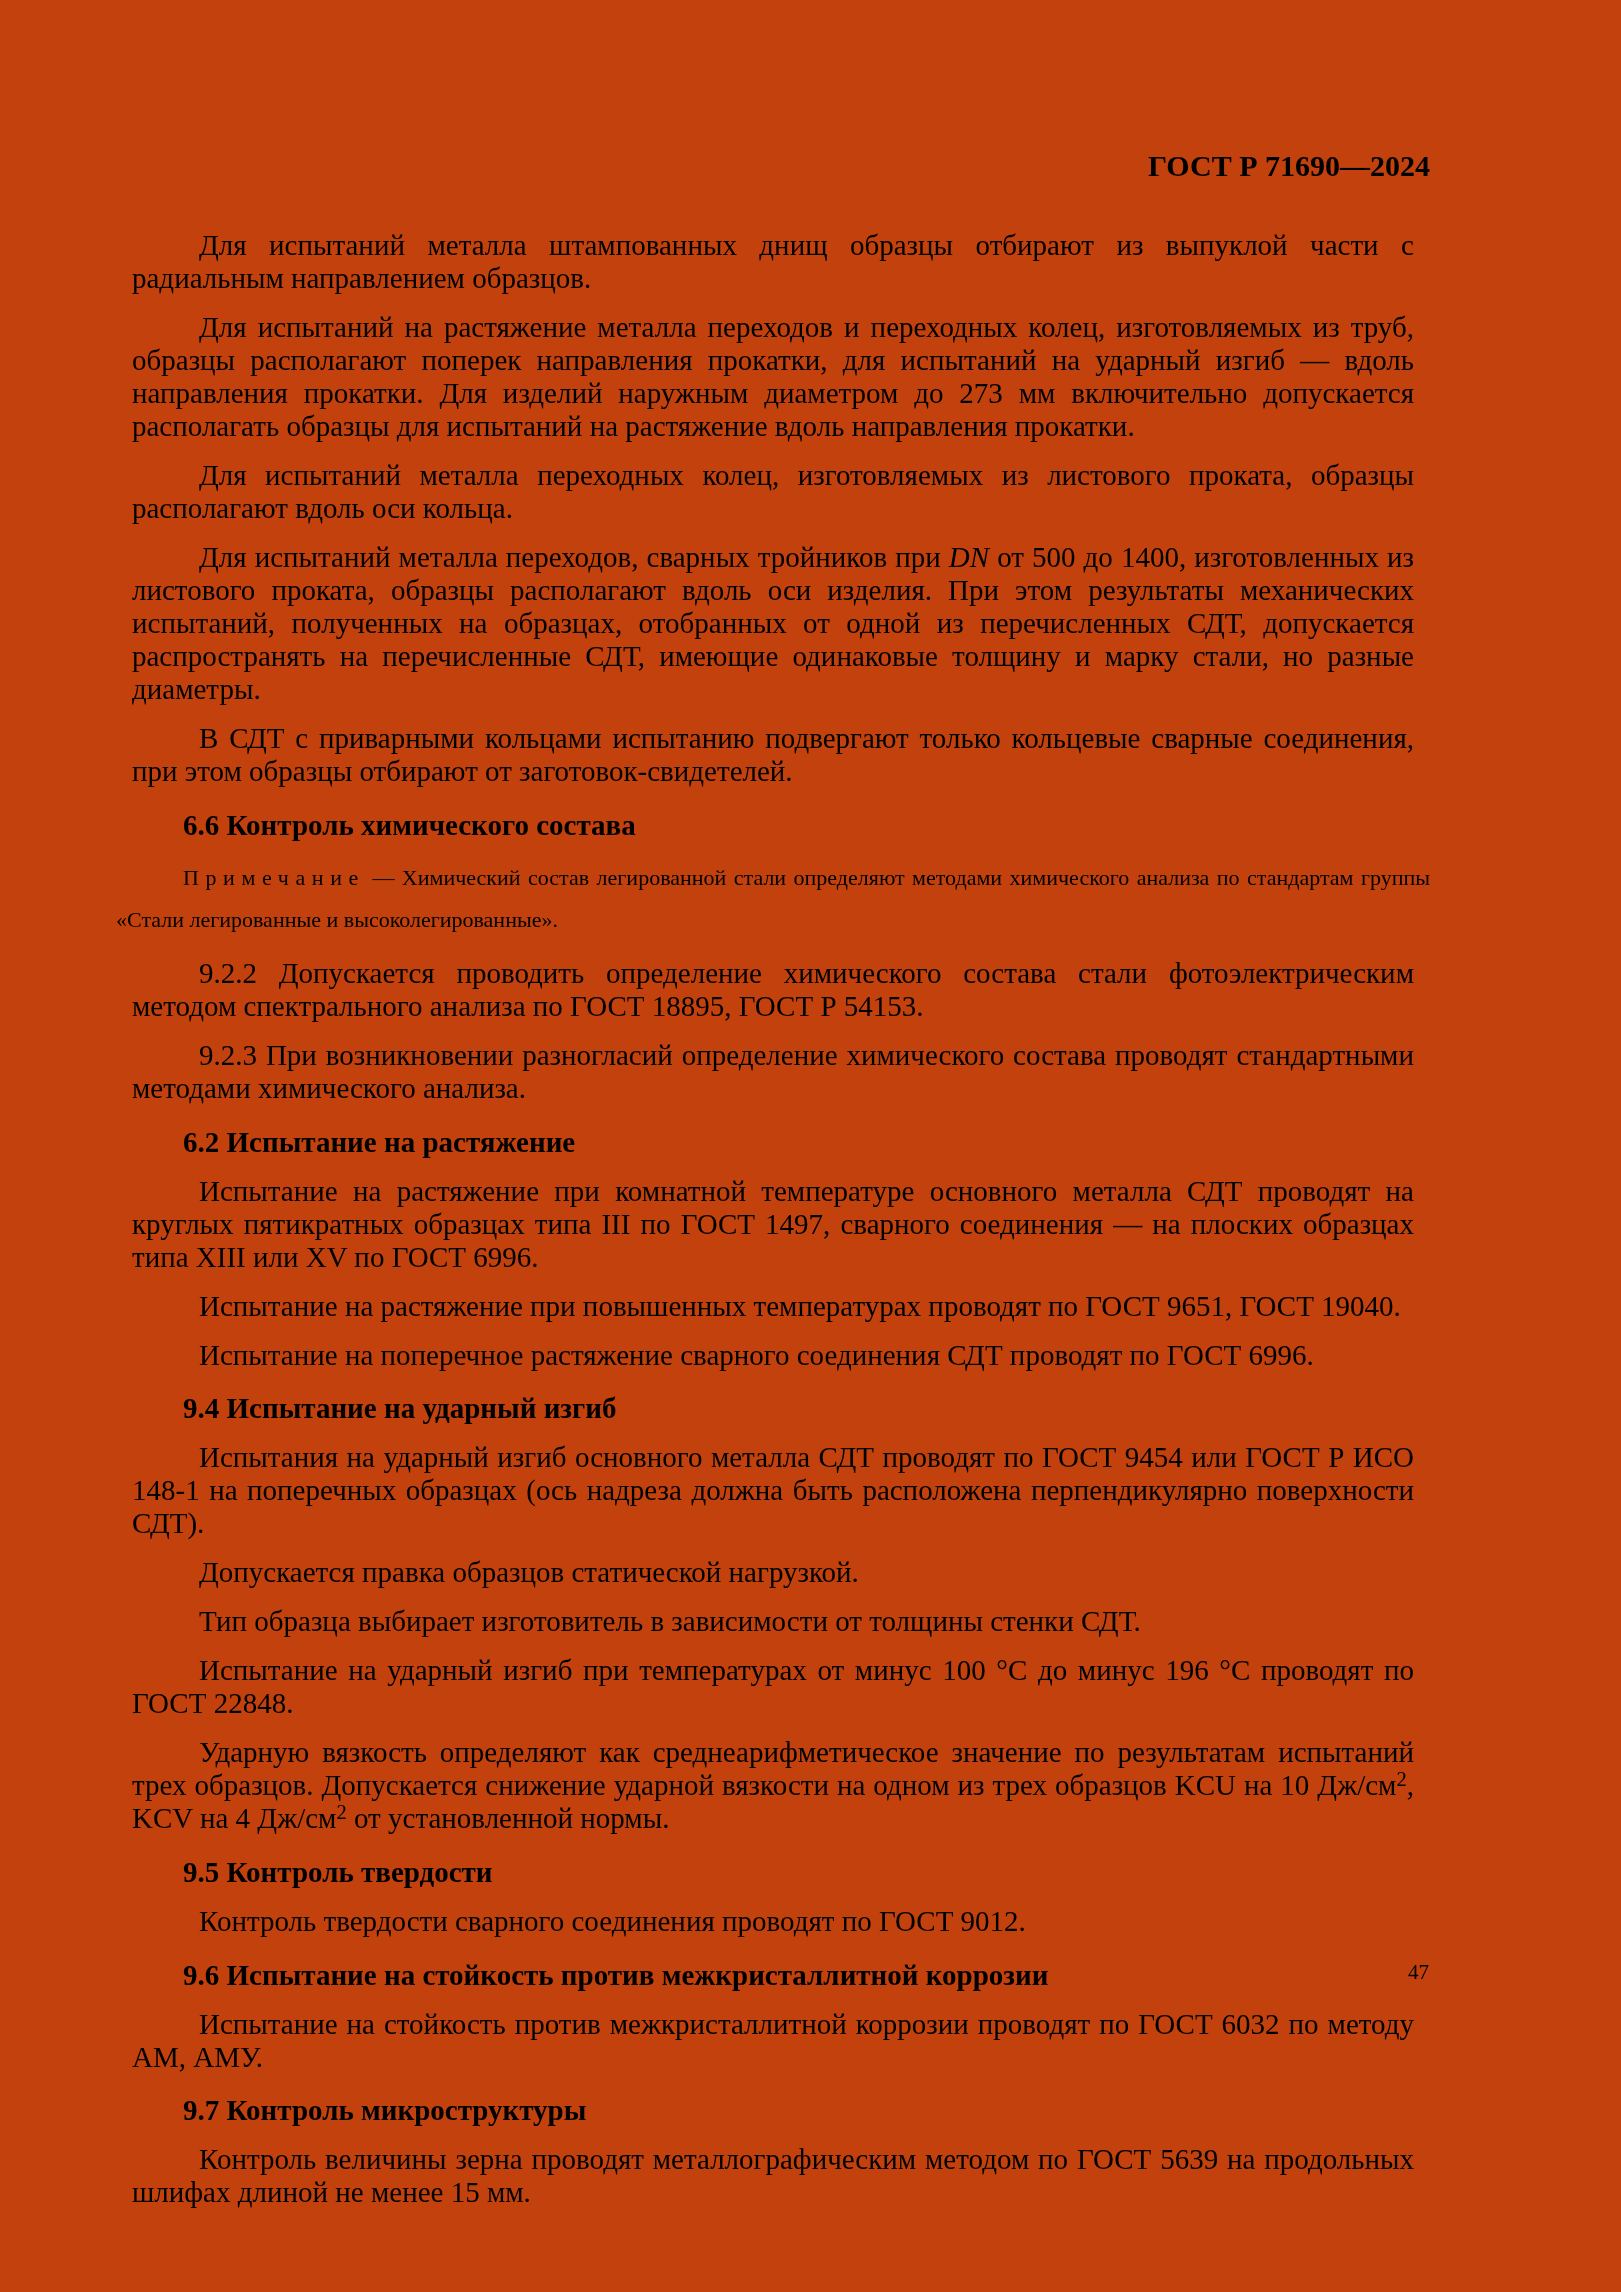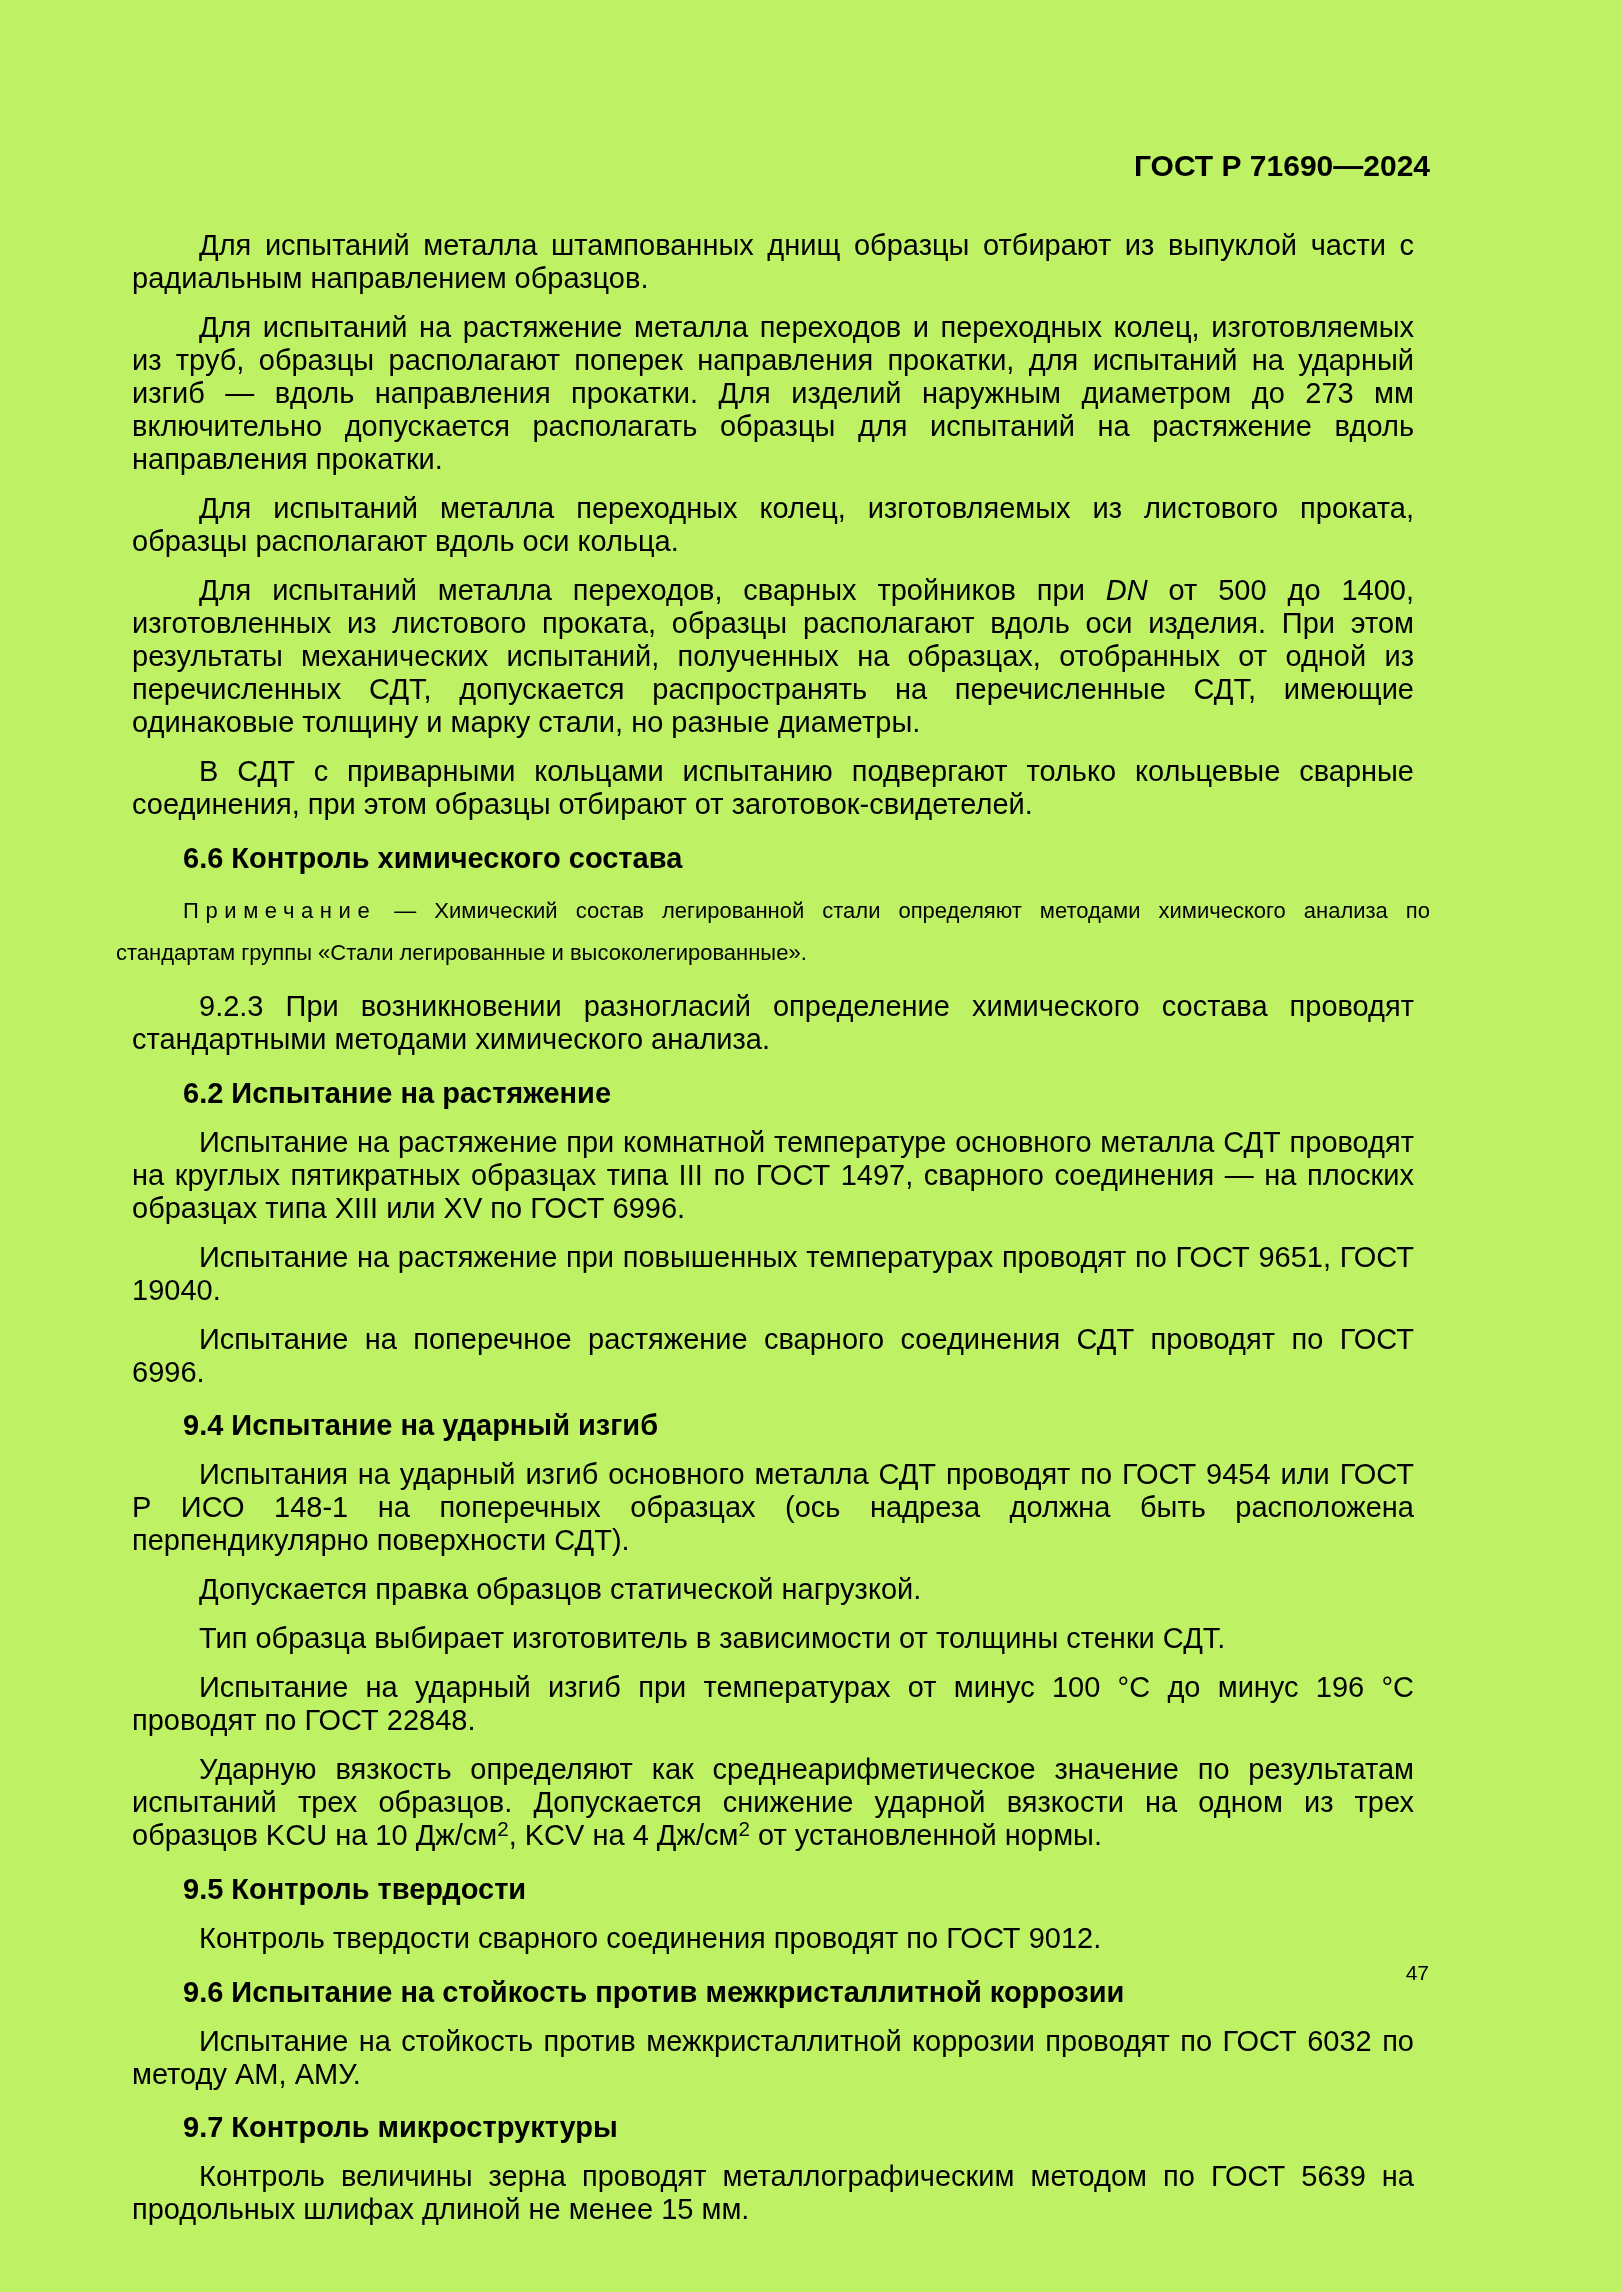--- a/index.html
+++ b/index.html
@@ -1,21 +1,21 @@
 <!DOCTYPE html>
 <html lang="ru"><head>
 <meta charset="utf-8">
 <style>
   html, body { margin: 0; padding: 0; background: #ffffff; }
   .page {
     position: relative;
     width: 1621px;
     height: 2293px;
-    background: #bef264;
-    font-family: Liberation Sans, sans-serif;
+    background: #c2410c;
+    font-family: Liberation Serif, serif;
     color: #000000;
     overflow: hidden;
   }
   .content {
     position: absolute;
     left: 116px;
     top: 149px;
     width: 1314px;
   }
   .hdr {
@@ -72,20 +72,21 @@
     <div class="hdr">ГОСТ Р 71690—2024</div>
 
     <p class="para">Для испытаний металла штампованных днищ образцы отбирают из выпуклой части с радиальным направлением образцов.</p>
     <p class="para">Для испытаний на растяжение металла переходов и переходных колец, изготовляемых из труб, образцы располагают поперек направления прокатки, для испытаний на ударный изгиб — вдоль направления прокатки. Для изделий наружным диаметром до 273 мм включительно допускается располагать образцы для испытаний на растяжение вдоль направления прокатки.</p>
     <p class="para">Для испытаний металла переходных колец, изготовляемых из листового проката, образцы располагают вдоль оси кольца.</p>
     <p class="para"><span>Для испытаний металла переходов, сварных тройников при </span><i class="it">DN</i><span> от 500 до 1400, изготовленных из листового проката, образцы располагают вдоль оси изделия. При этом результаты механических испытаний, полученных на образцах, отобранных от одной из перечисленных СДТ, допускается распространять на перечисленные СДТ, имеющие одинаковые толщину и марку стали, но разные диаметры.</span></p>
     <p class="para">В СДТ с приварными кольцами испытанию подвергают только кольцевые сварные соединения, при этом образцы отбирают от заготовок-свидетелей.</p>
 
     <h2 class="hd">6.6 Контроль химического состава</h2>
     <p class="note"><span class="note-label">Примечание</span><span> — Химический состав легированной стали определяют методами химического анализа по стандартам группы «Стали легированные и высоколегированные».</span></p>
+    <p class="para">9.2.2 Допускается проводить определение химического состава стали фотоэлектрическим методом спектрального анализа по ГОСТ 18895, ГОСТ Р 54153.</p>
     <p class="para">9.2.3 При возникновении разногласий определение химического состава проводят стандартными методами химического анализа.</p>
 
     <h2 class="hd">6.2 Испытание на растяжение</h2>
     <p class="para">Испытание на растяжение при комнатной температуре основного металла СДТ проводят на круглых пятикратных образцах типа III по ГОСТ 1497, сварного соединения — на плоских образцах типа XIII или XV по ГОСТ 6996.</p>
     <p class="para">Испытание на растяжение при повышенных температурах проводят по ГОСТ 9651, ГОСТ 19040.</p>
     <p class="para">Испытание на поперечное растяжение сварного соединения СДТ проводят по ГОСТ 6996.</p>
 
     <h2 class="hd">9.4 Испытание на ударный изгиб</h2>
     <p class="para">Испытания на ударный изгиб основного металла СДТ проводят по ГОСТ 9454 или ГОСТ Р ИСО 148-1 на поперечных образцах (ось надреза должна быть расположена перпендикулярно поверхности СДТ).</p>
     <p class="para">Допускается правка образцов статической нагрузкой.</p>

